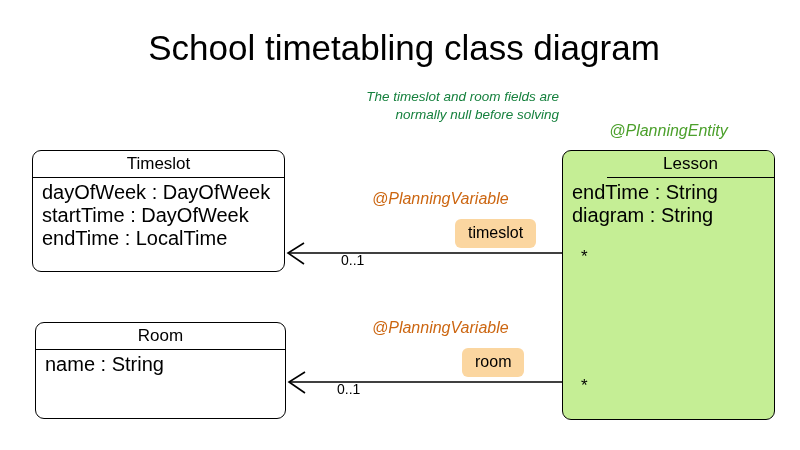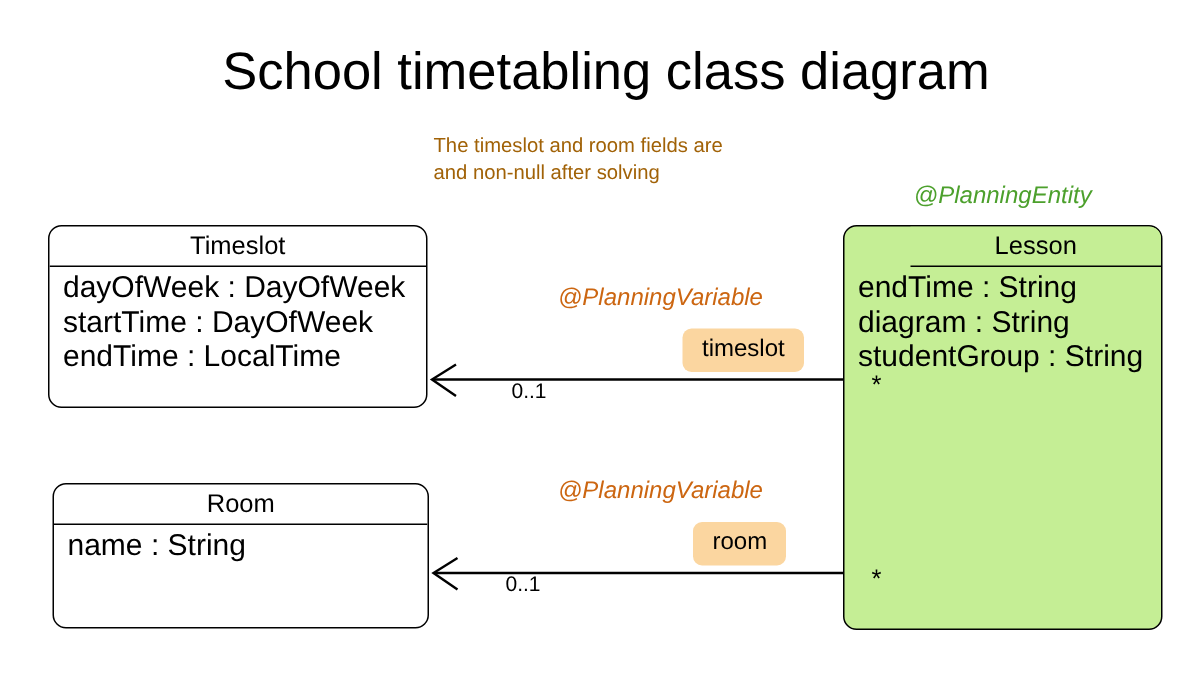--- a/index.html
+++ b/index.html
@@ -37,24 +37,25 @@
     color: #000000;
     white-space: nowrap;
   }
 
   
   #diagram-note {
     position: absolute;
     left: 285px;
     top: 88px;
     width: 270px;
-    text-align: left;
-    color: #a16207;
+    text-align: right;
+    color: #15803d;
     font-size: 13.5px;
     line-height: 18px;
+    font-style: italic;
   }
   #diagram-note div { display: block; }
 
   
   .uml-class {
     position: absolute;
     box-sizing: border-box;
     border: 1.6px solid #000000;
     border-radius: 9px;
     background: #ffffff;
@@ -169,21 +170,21 @@
     <polyline points="300,243 284,253 300,264" fill="none" stroke="#000000" stroke-width="1.6"></polyline>
 
     <line x1="558" y1="382" x2="286" y2="382" stroke="#000000" stroke-width="1.6"></line>
     <polyline points="301,372 285,382 301,393" fill="none" stroke="#000000" stroke-width="1.6"></polyline>
   </svg>
 
   <div id="page-title">School timetabling class diagram</div>
 
   <div id="diagram-note">
     <div>The timeslot and room fields are</div>
-    <div>and non-null after solving</div>
+    <div>normally null before solving</div>
   </div>
 
   <div class="uml-class" id="class-timeslot">
     <div class="uml-class-header">Timeslot</div>
     <div class="uml-class-attrs">
       <div class="uml-attr">dayOfWeek : DayOfWeek</div>
       <div class="uml-attr">startTime : DayOfWeek</div>
       <div class="uml-attr">endTime : LocalTime</div>
     </div>
   </div>
@@ -193,21 +194,20 @@
     <div class="uml-class-attrs">
       <div class="uml-attr">name : String</div>
     </div>
   </div>
 
   <div class="uml-class" id="class-lesson">
     <div class="uml-class-header">Lesson</div>
     <div class="uml-class-attrs">
       <div class="uml-attr">endTime : String</div>
       <div class="uml-attr">diagram : String</div>
-      <div class="uml-attr">studentGroup : String</div>
     </div>
   </div>
 
   <div class="stereotype" id="stereotype-planning-entity">@PlanningEntity</div>
   <div class="stereotype" id="stereotype-planning-variable-timeslot">@PlanningVariable</div>
   <div class="stereotype" id="stereotype-planning-variable-room">@PlanningVariable</div>
 
   <div class="role-badge" id="badge-timeslot">timeslot</div>
   <div class="role-badge" id="badge-room">room</div>
 

